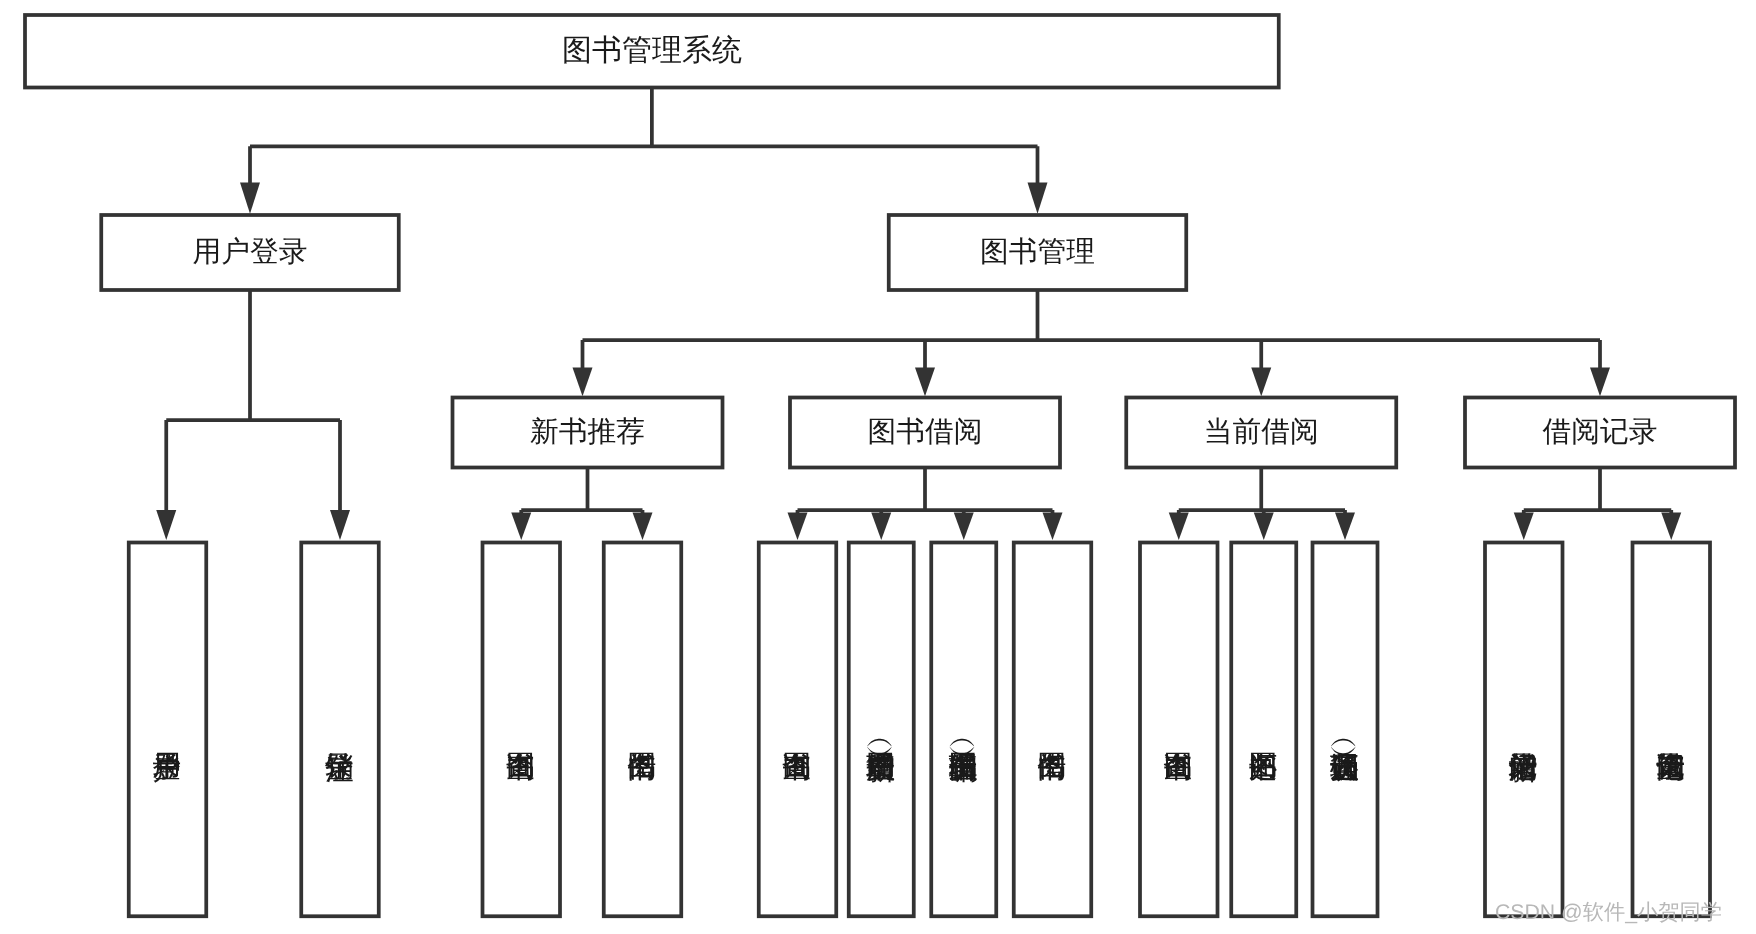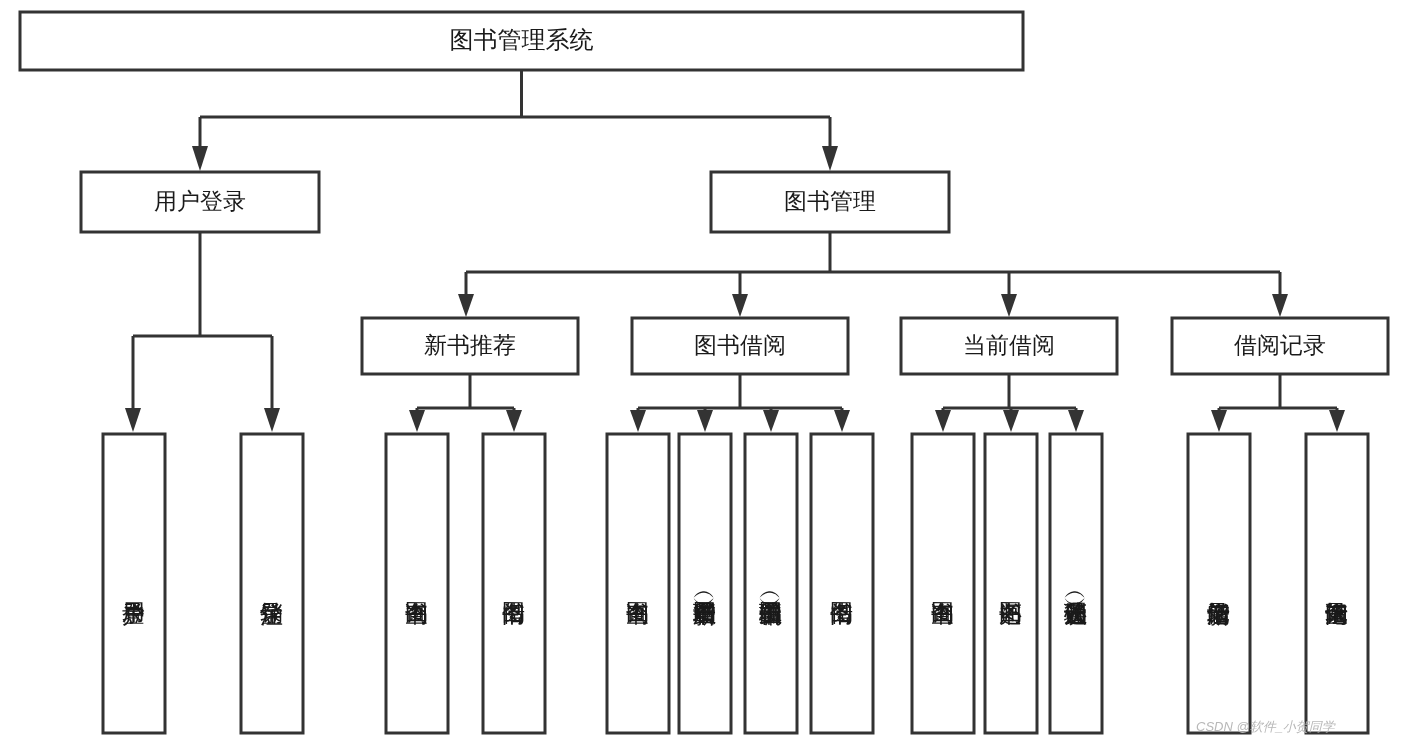--- a/index.html
+++ b/index.html
@@ -60,24 +60,23 @@
     font-size: 23px;
     color: #1a1a1a;
     line-height: 1.18;
     text-align: center;
     white-space: pre;
     pointer-events: none;
   }
   .watermark {
     position: absolute;
     font-family: "Liberation Sans", "DejaVu Sans", sans-serif;
-    font-size: 13px;
+    font-size: 17px;
     color: #b8b8b8;
     white-space: nowrap;
-    font-style: italic;
   }
 </style>
 </head>
 <body>
 
 <div id="diagram-root">
 
   <svg class="diagram-svg" viewBox="0 0 1405 747">
 
     <g>

